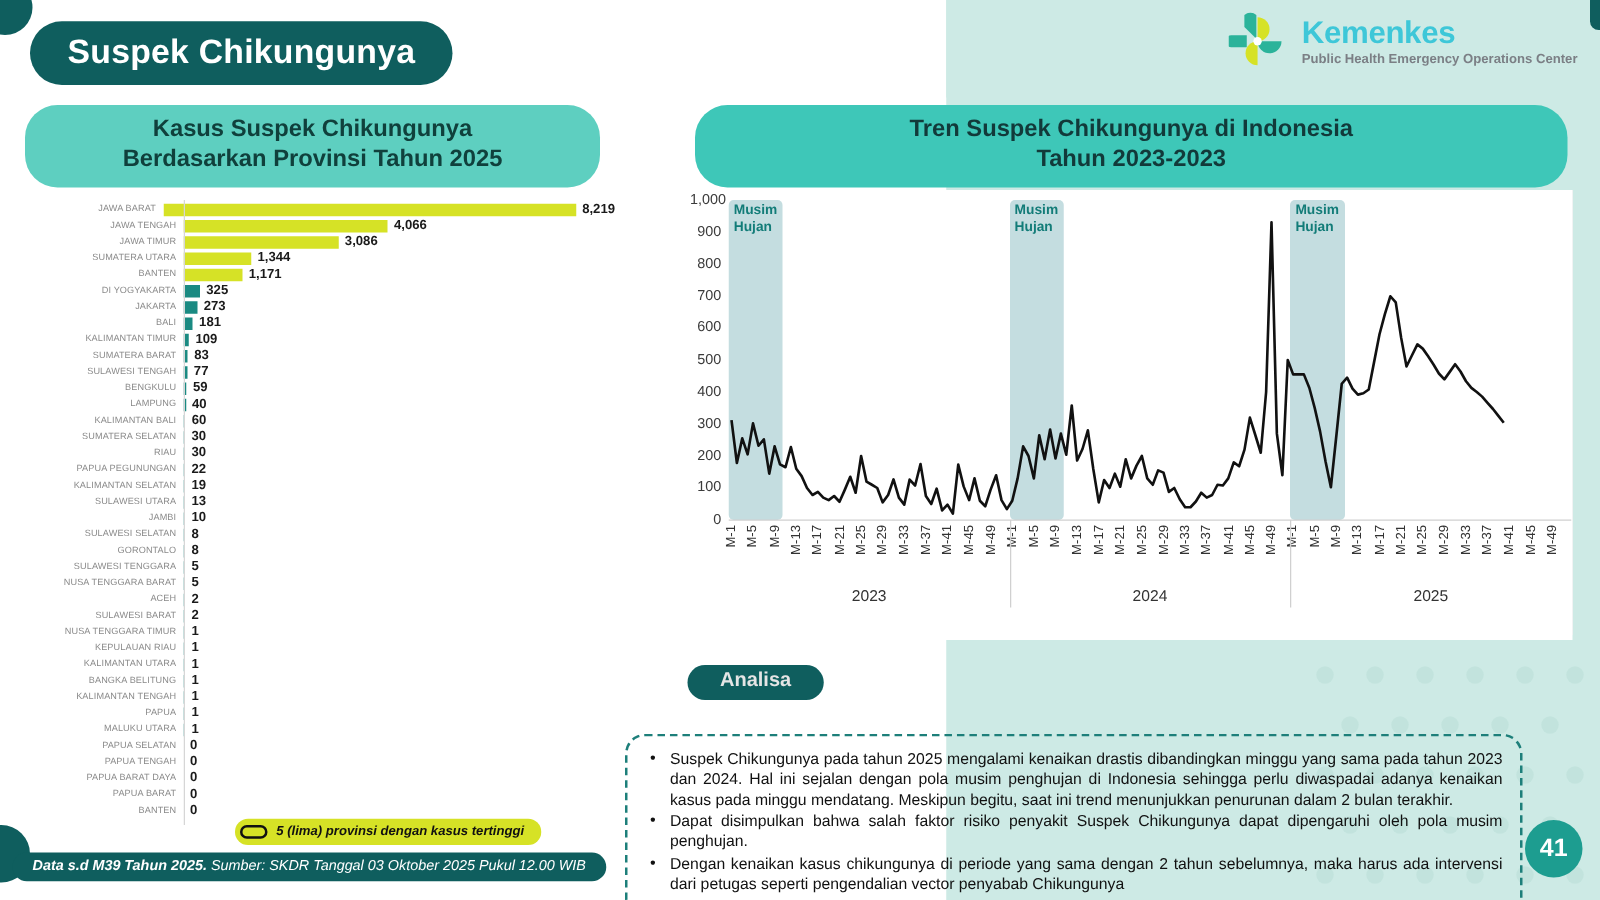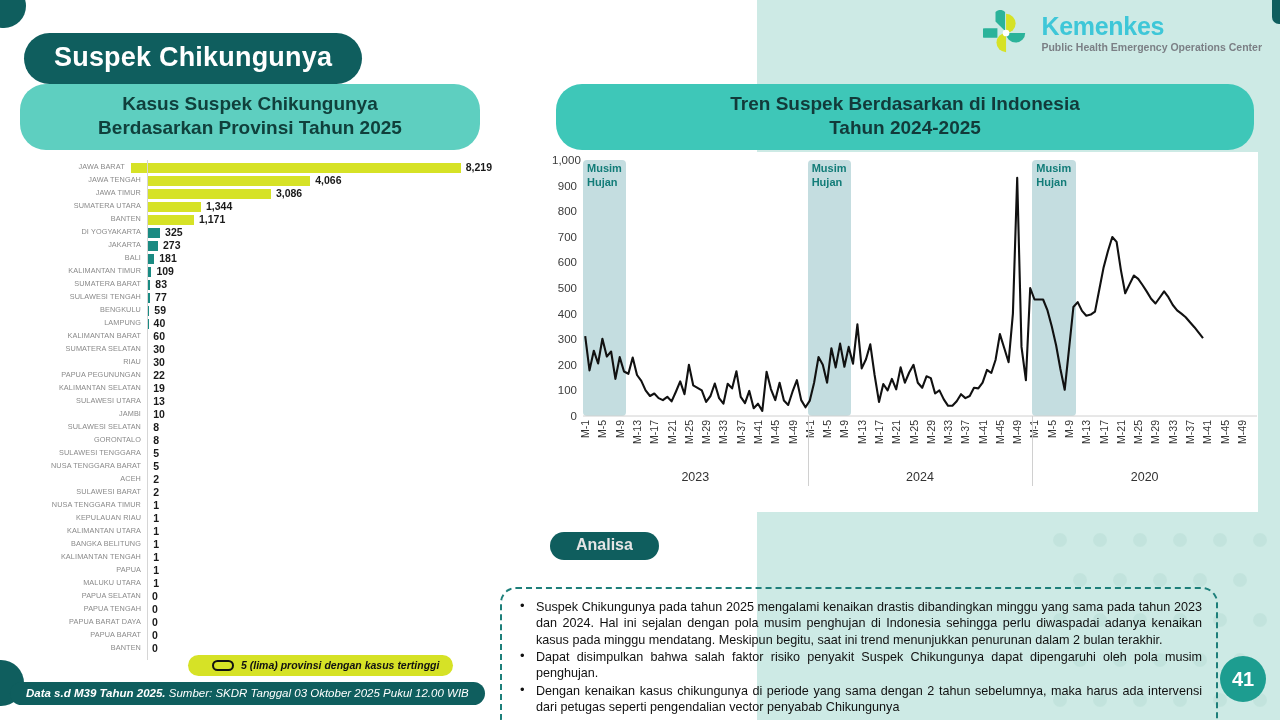--- a/index.html
+++ b/index.html
@@ -30,21 +30,21 @@
     position:absolute; left:-22px; top:660px; width:46px; height:46px;
     border-radius:50%; background:#0f5e5e; z-index:3;
   }
   #deco-bar-tr{
     position:absolute; right:-6px; top:-6px; width:14px; height:30px;
     border-radius:7px; background:#0f5e5e; z-index:4;
   }
 
   
   #main-title{
-    position:absolute; left:24px; top:33px; z-index:5;
+    position:absolute; left:24px; top:17px; z-index:5;
     background:#0f5e5e; color:#fff;
     border-radius:26px; padding:9px 30px 11px 30px;
     font-size:27px; font-weight:bold; letter-spacing:.2px;
   }
   #left-chart-title{
     position:absolute; left:20px; top:84px; width:460px; z-index:5;
     background:#5ecfc0; color:#10403c;
     border-radius:26px; padding:8px 14px 9px 14px;
     font-size:19px; font-weight:bold; line-height:1.28; text-align:center;
   }
@@ -82,21 +82,21 @@
   }
   #bar-axis-line{
     position:absolute; left:147px; top:160px; width:1px; height:500px;
     background:#d6d6d6; z-index:6;
   }
 
   
   #legend-badge{
     position:absolute; left:188px; top:655px; z-index:7;
     background:#d6e226; border-radius:13px;
-    padding:4px 14px 5px 24px; display:flex; align-items:center; gap:7px;
+    padding:4px 14px 5px 4px; display:flex; align-items:center; gap:7px;
   }
   #legend-swatch{
     width:22px; height:11px; border-radius:6px;
     background:#d6e226; border:2.5px solid #111;
   }
   #legend-text{ font-size:10.5px; font-weight:bold; font-style:italic; color:#111; }
 
   
   #footer{
     position:absolute; left:10px; top:682px; width:475px; z-index:7;
@@ -319,21 +319,21 @@
       </div>
     </div>
     <div class="bar-row">
       <div class="bar-label">LAMPUNG</div>
       <div class="bar-track">
         <div class="bar-fill" style="width: 1.60603px; background: rgb(26, 138, 130);"></div>
         <span class="bar-value">40</span>
       </div>
     </div>
     <div class="bar-row">
-      <div class="bar-label">KALIMANTAN BARAT</div>
+      <div class="bar-label">KALIMANTAN BALI</div>
       <div class="bar-track">
         <div class="bar-fill" style="width: 1.32498px; background: rgb(26, 138, 130);"></div>
         <span class="bar-value">60</span>
       </div>
     </div>
     <div class="bar-row">
       <div class="bar-label">SUMATERA SELATAN</div>
       <div class="bar-track">
         <div class="bar-fill" style="width: 1.20453px; background: rgb(26, 138, 130);"></div>
         <span class="bar-value">30</span>
@@ -505,22 +505,22 @@
 <div id="legend-badge">
   <span id="legend-swatch"></span>
   <span id="legend-text">5 (lima) provinsi dengan kasus tertinggi</span>
 </div>
 
 <div id="footer">
   <b>Data s.d M39 Tahun 2025.</b><span> Sumber: SKDR Tanggal 03 Oktober 2025 Pukul 12.00 WIB</span>
 </div>
 
 <div id="right-chart-title">
-  <div>Tren Suspek Berdasarkan di Indonesia</div>
-  <div>Tahun 2024-2025</div>
+  <div>Tren Suspek Chikungunya di Indonesia</div>
+  <div>Tahun 2023-2023</div>
 </div>
 <div id="line-plot-border"></div>
 <div id="line-chart">
     <div class="y-tick" style="top: 264px; left: 0px; width: 25px;">0</div>
     <div class="y-tick" style="top: 238.4px; left: 0px; width: 25px;">100</div>
     <div class="y-tick" style="top: 212.8px; left: 0px; width: 25px;">200</div>
     <div class="y-tick" style="top: 187.2px; left: 0px; width: 25px;">300</div>
     <div class="y-tick" style="top: 161.6px; left: 0px; width: 25px;">400</div>
     <div class="y-tick" style="top: 136px; left: 0px; width: 25px;">500</div>
     <div class="y-tick" style="top: 110.4px; left: 0px; width: 25px;">600</div>
@@ -573,21 +573,21 @@
     <div class="x-tick" style="left: 528.34px; top: 268px;">M-13</div>
     <div class="x-tick" style="left: 545.622px; top: 268px;">M-17</div>
     <div class="x-tick" style="left: 562.904px; top: 268px;">M-21</div>
     <div class="x-tick" style="left: 580.186px; top: 268px;">M-25</div>
     <div class="x-tick" style="left: 597.468px; top: 268px;">M-29</div>
     <div class="x-tick" style="left: 614.75px; top: 268px;">M-33</div>
     <div class="x-tick" style="left: 632.032px; top: 268px;">M-37</div>
     <div class="x-tick" style="left: 649.314px; top: 268px;">M-41</div>
     <div class="x-tick" style="left: 666.596px; top: 268px;">M-45</div>
     <div class="x-tick" style="left: 683.878px; top: 268px;">M-49</div>
-    <div class="year-label" style="left: 480.333px; width: 224.667px; top: 318px;">2020</div>
+    <div class="year-label" style="left: 480.333px; width: 224.667px; top: 318px;">2025</div>
     <div class="year-divider" style="left: 480.333px; top: 264px; height: 70px;"></div>
   </div>
 
 <div id="analisa-box">
   <ul id="analisa-list">
       <li>Suspek Chikungunya pada tahun 2025 mengalami kenaikan drastis dibandingkan minggu yang sama pada tahun 2023 dan 2024. Hal ini sejalan dengan pola musim penghujan di Indonesia sehingga perlu diwaspadai adanya kenaikan kasus pada minggu mendatang. Meskipun begitu, saat ini trend menunjukkan penurunan dalam 2 bulan terakhir.</li>
       <li>Dapat disimpulkan bahwa salah faktor risiko penyakit Suspek Chikungunya dapat dipengaruhi oleh pola musim penghujan.</li>
       <li>Dengan kenaikan kasus chikungunya di periode yang sama dengan 2 tahun sebelumnya, maka harus ada intervensi dari petugas seperti pengendalian vector penyabab Chikungunya</li>
     </ul>
 </div>

